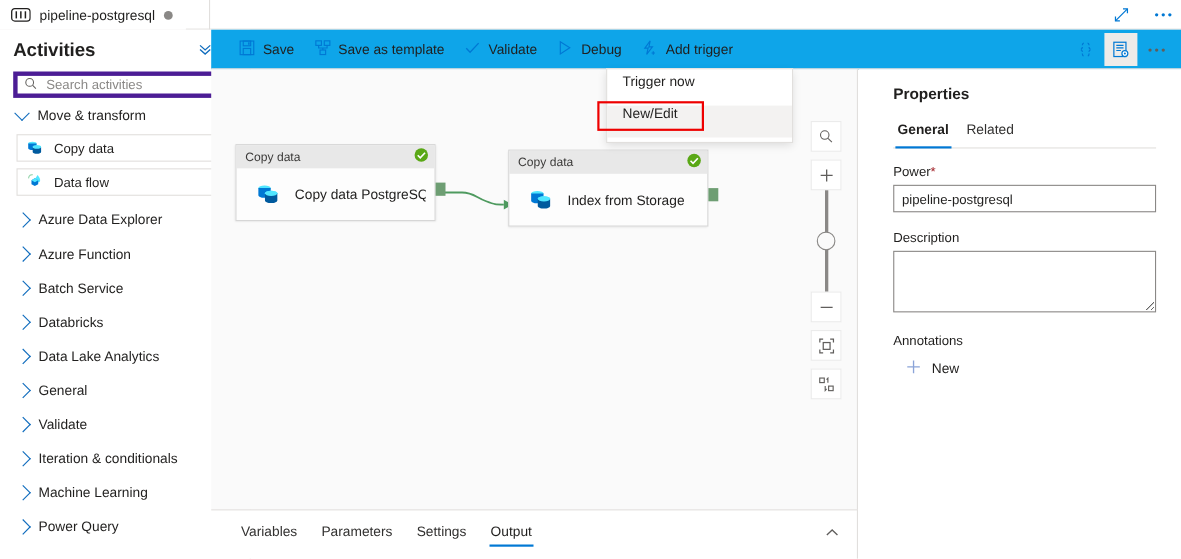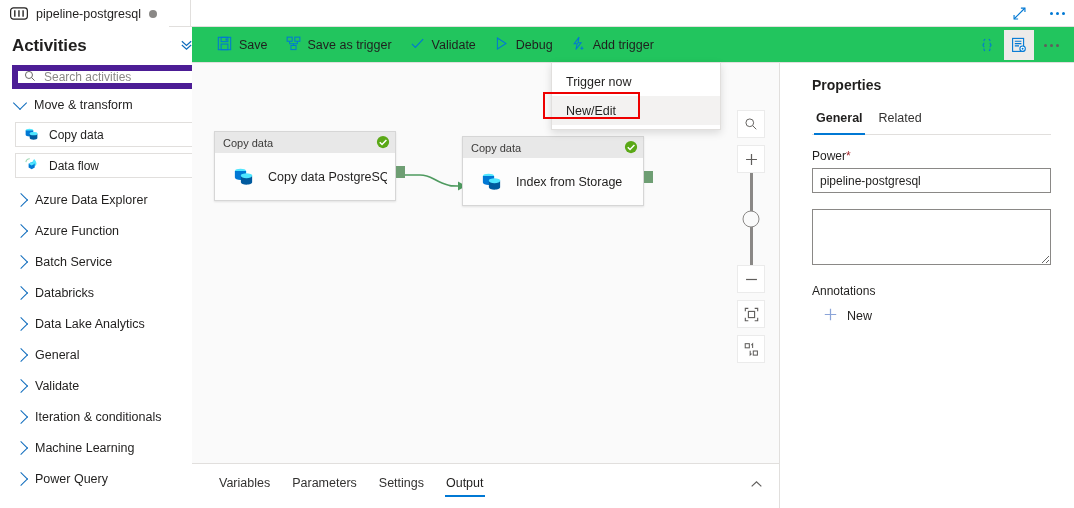--- a/index.html
+++ b/index.html
@@ -95,21 +95,21 @@
   .activities-title {
     font-size: 17px;
     font-weight: 600;
     color: #201f1e;
     letter-spacing: -0.1px;
   }
   .activities-header-ctrls { display: flex; gap: 11px; align-items: center; }
   .search-wrap {
     margin: 5px 10px 0 12px;
     height: 24px;
-    border: 6px solid #4c1d95;
+    border: 4px solid #4c1d95;
     box-sizing: border-box;
     display: flex;
     align-items: center;
     padding: 0 6px;
     background: #fff;
   }
   .search-wrap input {
     border: 0; outline: 0;
     font-family: "Liberation Sans", sans-serif;
     font-size: 12px;
@@ -160,21 +160,21 @@
   }
   .drag-handle i {
     width: 1.5px; height: 12px; background: #c8c6c4; display: block;
   }
 
   
   .commandbar {
     position: absolute;
     left: 192px; top: 27px;
     width: 882px; height: 36px;
-    background: #22c55e;
+    background: #0ea5e9;
     border-bottom: 1px solid #e1dfdd;
     box-sizing: border-box;
     display: flex;
     align-items: center;
     padding-left: 16px;
   }
   .cmd {
     display: flex;
     align-items: center;
     gap: 7px;
@@ -411,21 +411,20 @@
     background: #ffffff;
     border: 1px solid #e1dfdd;
     box-shadow: 0 3px 8px rgba(0,0,0,0.13);
     padding: 4px 0;
     box-sizing: border-box;
     z-index: 40;
   }
   .menu-item {
     height: 29px;
     display: flex;
-    align-items: center;
     padding-left: 14px;
     font-size: 12.5px;
     color: #201f1e;
     cursor: pointer;
   }
   .menu-item.hover { background: #f3f2f1; }
   .highlight-box {
     position: absolute;
     left: 543px; top: 92px;
     width: 97px; height: 27px;
@@ -595,21 +594,21 @@
   </div>
   <div class="cmd">
     <span>
       <svg width="15" height="15" viewBox="0 0 16 16">
         <rect x="1.2" y="1.2" width="5.4" height="4.4" fill="none" stroke="#0078d4" stroke-width="1.1"></rect>
         <rect x="9.4" y="1.2" width="5.4" height="4.4" fill="none" stroke="#0078d4" stroke-width="1.1"></rect>
         <rect x="5.3" y="10.1" width="5.4" height="4.4" fill="none" stroke="#0078d4" stroke-width="1.1"></rect>
         <path d="M3.9 5.6v2.6h8.2V5.6M8 8.2v1.9" fill="none" stroke="#0078d4" stroke-width="1.1"></path>
       </svg>
     </span>
-    <span>Save as trigger</span>
+    <span>Save as template</span>
   </div>
   <div class="cmd">
     <span>
       <svg width="15" height="15" viewBox="0 0 16 16">
         <path d="M2 8.4l3.7 3.8L14 3.4" fill="none" stroke="#0078d4" stroke-width="1.3"></path>
       </svg>
     </span>
     <span>Validate</span>
   </div>
   <div class="cmd">
@@ -774,20 +773,21 @@
     <div class="ptab"><span>Related</span></div>
   </div>
 
   <div class="field-label">
     <span>Power</span><span class="req">*</span>
   </div>
   <input class="txt-input" type="text" value="pipeline-postgresql" style="">
 
   <div class="spacer-16"></div>
 
+  <div class="field-label">Description</div>
   <textarea class="txt-area" style=""></textarea>
 
   <div class="spacer-16"></div>
 
   <div class="annot-title">Annotations</div>
   <div class="add-new">
     <span>
       <svg width="15" height="15" viewBox="0 0 16 16">
         <path d="M8 1.9v12.2M1.9 8h12.2" stroke="#8ba4d8" stroke-width="1.3"></path>
       </svg>

